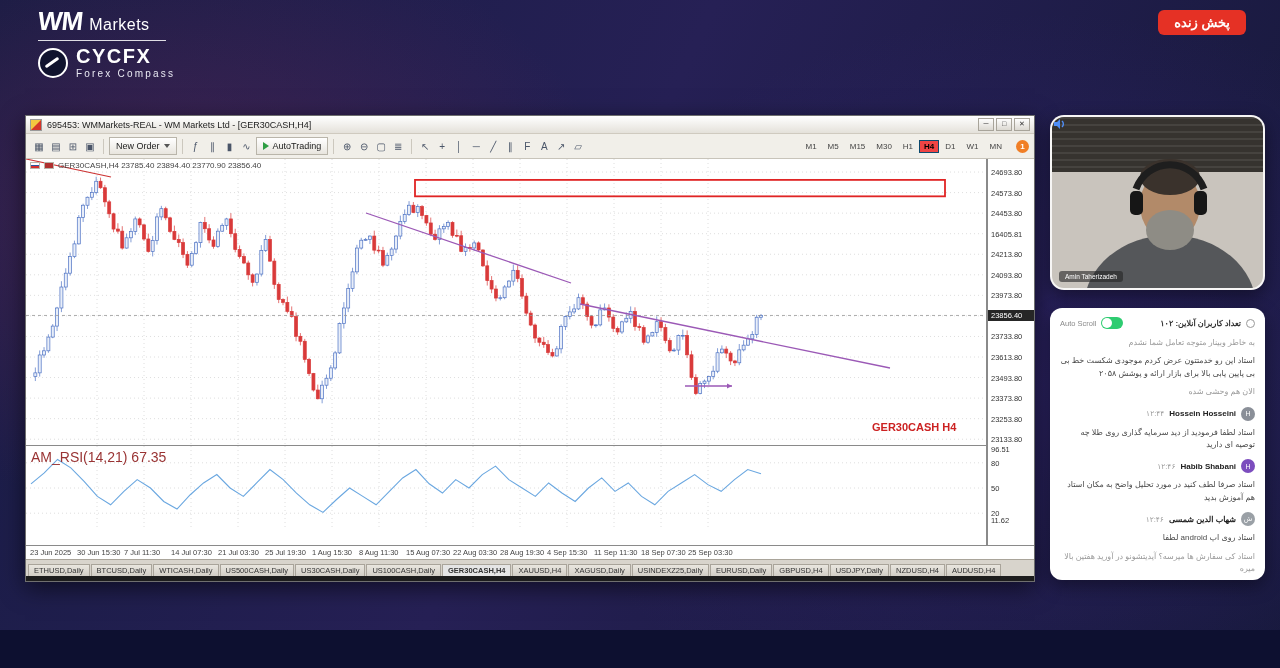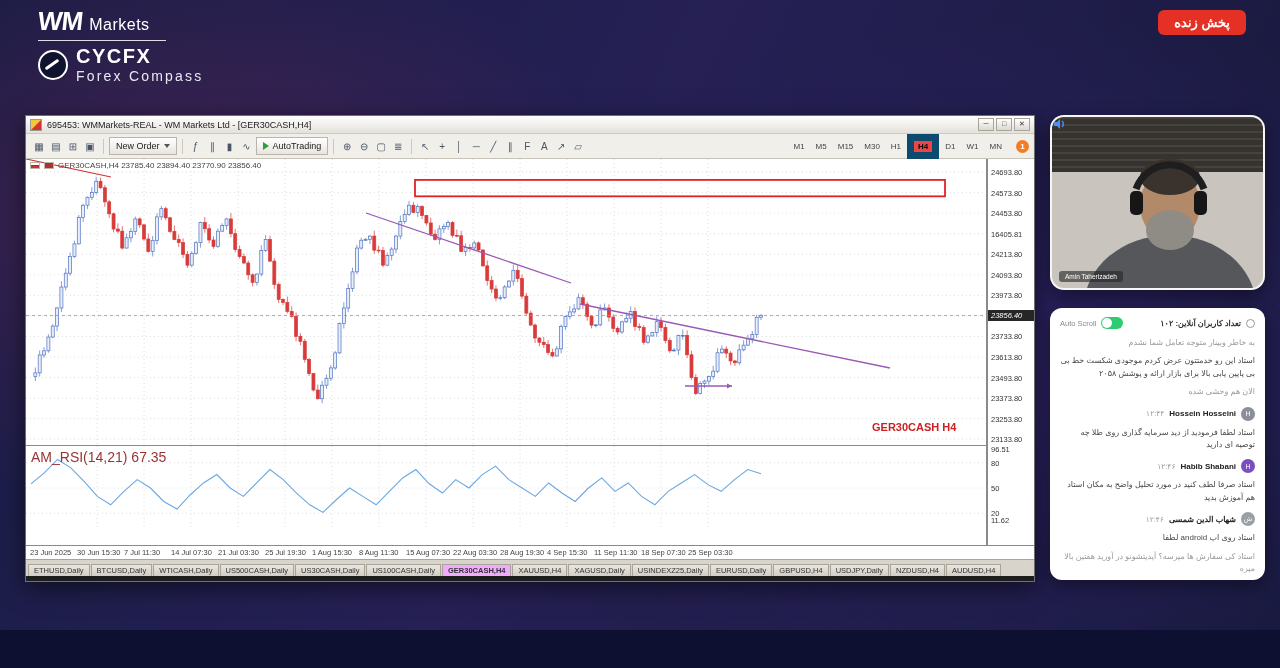--- a/index.html
+++ b/index.html
@@ -13,21 +13,21 @@
   
   .brand{position:absolute;left:38px;top:6px;color:#fff;}
   .wm-row{display:flex;align-items:baseline;gap:7px;}
   .wm-mark{font-size:26px;font-weight:bold;letter-spacing:-1px;transform:skewX(-6deg);display:inline-block;}
   .wm-text{font-size:16px;letter-spacing:.5px;}
   .brand-divider{width:128px;height:1px;background:rgba(255,255,255,.85);margin:3px 0 5px;}
   .cycfx-row{display:flex;align-items:center;gap:8px;}
   .cycfx-icon{width:26px;height:26px;border-radius:50%;background:#10132e;border:2px solid #fff;position:relative;flex:0 0 auto;}
   .cycfx-icon::after{content:"";position:absolute;left:4px;top:11px;width:16px;height:3px;background:#fff;transform:rotate(-35deg);border-radius:2px;}
   .cycfx-name{display:block;font-size:20px;font-weight:bold;letter-spacing:1.5px;line-height:1;}
-  .cycfx-sub{display:block;font-size:14px;letter-spacing:2.2px;margin-top:2px;color:#e8e8f2;}
+  .cycfx-sub{display:block;font-size:10px;letter-spacing:2.2px;margin-top:2px;color:#e8e8f2;}
   .live-badge{position:absolute;right:34px;top:10px;background:#e53125;color:#fff;font-size:13px;font-weight:bold;padding:5px 16px;border-radius:6px;direction:rtl;}
 
   
   .mt4{position:absolute;left:25px;top:115px;width:1010px;height:467px;background:#fff;border:1px solid #6f6f6f;
        box-shadow:0 6px 22px rgba(0,0,0,.55);display:flex;flex-direction:column;box-sizing:border-box;}
   .titlebar{height:17px;flex:0 0 17px;background:linear-gradient(#ffffff,#e4e1da);border-bottom:1px solid #cfcabf;
        display:flex;align-items:center;padding:0 4px;gap:5px;font-size:9px;color:#222;}
   .app-icon{width:10px;height:10px;background:linear-gradient(135deg,#f3c640 45%,#d4342a 55%);border:1px solid #999;flex:0 0 auto;}
   .title-text{white-space:nowrap;overflow:hidden;}
   .win-controls{margin-left:auto;display:flex;}
@@ -41,21 +41,21 @@
         padding:0 5px;gap:1px;font-size:9px;}
   .tb-group{display:flex;align-items:center;gap:1px;}
   .tb-icon{width:16px;height:16px;display:inline-flex;align-items:center;justify-content:center;color:#4a5568;font-size:10px;}
   .tb-sep{width:1px;height:15px;background:#ccc8be;margin:0 4px;}
   .tb-btn{display:inline-flex;align-items:center;gap:4px;border:1px solid #b9b5aa;background:linear-gradient(#fff,#e8e5de);
         padding:0 6px;height:16px;font-size:9px;color:#222;}
   .tb-btn .dd{width:0;height:0;border-left:3px solid transparent;border-right:3px solid transparent;border-top:4px solid #555;}
   .play{width:0;height:0;border-top:4px solid transparent;border-bottom:4px solid transparent;border-left:6px solid #2e9e44;}
   .tb-spacer{flex:1;}
   .tf{padding:1px 4px;font-size:8px;color:#444;border:1px solid transparent;}
-  .tf.active{background:#ef4444;border:7px solid #0c4a6e;color:#000;font-weight:bold;}
+  .tf.active{background:#ef4444;border:1px solid #0c4a6e;color:#000;font-weight:bold;}
   .alert-badge{width:13px;height:13px;border-radius:50%;background:#f07e26;color:#fff;font-size:8px;font-weight:bold;
         display:flex;align-items:center;justify-content:center;margin-left:8px;}
 
   .chart-region{flex:1;display:flex;min-height:0;background:#fff;}
   .plots{width:961px;flex:0 0 961px;position:relative;border-right:1px solid #8a8a8a;box-sizing:border-box;}
   .plots svg{display:block;background:#fff;}
   .pane-divider{height:1px;background:#8a8a8a;}
   line.grid{stroke:#dedede;stroke-dasharray:1,3;stroke-width:1;}
   .symbol-info{position:absolute;top:2px;left:4px;font-size:8px;color:#444;display:flex;align-items:center;gap:4px;}
   .flag{width:10px;height:7px;display:inline-block;border:1px solid #b9b5aa;box-sizing:border-box;}
@@ -65,21 +65,21 @@
   .rsi-label{position:absolute;left:5px;top:290px;font-size:14px;color:#993333;}
   .axis{flex:1;position:relative;font-size:7.5px;color:#333;background:#fff;border-left:1px solid #8a8a8a;}
   .axis-label{position:absolute;left:3px;white-space:nowrap;}
   .price-badge{position:absolute;left:0;right:0;background:#262626;color:#fff;font-size:7.5px;padding:1px 0 1px 3px;z-index:2;}
   .dates{height:13px;flex:0 0 13px;background:#fff;border-top:1px solid #8a8a8a;position:relative;font-size:7.5px;color:#444;overflow:hidden;}
   .date-label{position:absolute;top:2px;white-space:nowrap;}
   .tabs{height:16px;flex:0 0 16px;background:#d8d4cc;border-top:1px solid #a9a49a;display:flex;align-items:flex-end;
         padding:0 2px;gap:1px;overflow:hidden;}
   .tab{font-size:7.5px;color:#333;background:linear-gradient(#e9e6df,#d2cec6);border:1px solid #a9a49a;border-bottom:none;
         padding:1px 5px;white-space:nowrap;}
-  .tab.active{background:#f0abfc;font-weight:bold;}
+  .tab.active{background:#e5e5e5;font-weight:bold;}
   .statusbar{height:5px;flex:0 0 5px;background:#1d1d1d;}
 
   
   .webcam{position:absolute;left:1050px;top:115px;width:215px;height:175px;border-radius:14px;overflow:hidden;
         border:2px solid rgba(255,255,255,.85);background:#c9c4bd;box-shadow:0 6px 18px rgba(0,0,0,.45);box-sizing:border-box;}
   .blinds{position:absolute;left:0;top:0;width:100%;height:55px;background:#36332f;
         background-image:repeating-linear-gradient(180deg,rgba(255,255,255,.08) 0 2px,transparent 2px 7px);}
   .webcam svg{position:absolute;left:0;top:0;}
   .name-tag{position:absolute;left:7px;bottom:6px;background:rgba(35,35,35,.6);color:#fff;font-size:6.5px;
         padding:2px 6px;border-radius:3px;}
@@ -609,21 +609,21 @@
           <div class="axis-label" style="top: 91.2534px;">24213.80</div>
           <div class="axis-label" style="top: 111.804px;">24093.80</div>
           <div class="axis-label" style="top: 132.355px;">23973.80</div>
           <div class="axis-label" style="top: 152.906px;">23853.80</div>
           <div class="axis-label" style="top: 173.457px;">23733.80</div>
           <div class="axis-label" style="top: 194.008px;">23613.80</div>
           <div class="axis-label" style="top: 214.559px;">23493.80</div>
           <div class="axis-label" style="top: 235.11px;">23373.80</div>
           <div class="axis-label" style="top: 255.661px;">23253.80</div>
           <div class="axis-label" style="top: 276.211px;">23133.80</div>
-          <div class="price-badge" style="top: 151.461px; font-style: italic;">23856.40</div>
+          <div class="price-badge" style="top: 151.461px;">23856.40</div>
           <div class="axis-label" style="top: 285.932px;">96.51</div>
           <div class="axis-label" style="top: 299.8px;">80</div>
           <div class="axis-label" style="top: 325px;">50</div>
           <div class="axis-label" style="top: 350.2px;">20</div>
           <div class="axis-label" style="top: 357.239px;">11.62</div>
         </div>
     </div>
 
     <div class="dates" id="dates">
         <span class="date-label" style="left: 4px;">23 Jun 2025</span>

